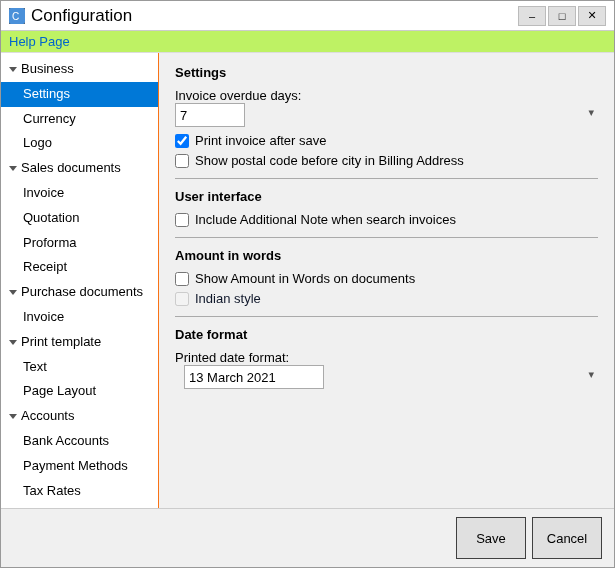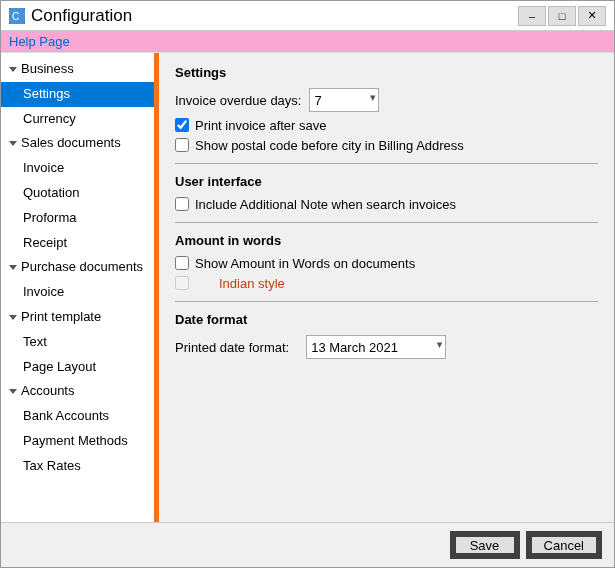--- a/index.html
+++ b/index.html
@@ -53,38 +53,38 @@
       border: 1px solid #bbb;
       background: #e0e0e0;
       cursor: pointer;
       display: flex;
       align-items: center;
       justify-content: center;
       font-size: 11px;
     }
     .menu-bar {
       padding: 3px 8px;
-      background: #f9a8d4;
+      background: #bef264;
       border-bottom: 1px solid #ddd;
       flex-shrink: 0;
     }
     .menu-bar a {
       color: #0066cc;
       text-decoration: none;
       font-size: 13px;
     }
     .content {
       display: flex;
       flex: 1;
       overflow: hidden;
     }
     .sidebar {
       width: 158px;
       background: #fff;
-      border-right: 5px solid #f97316;
+      border-right: 1px solid #f97316;
       overflow-y: auto;
       padding: 4px 0;
       flex-shrink: 0;
     }
     .sidebar-item {
       padding: 2px 8px 2px 8px;
       cursor: pointer;
       white-space: nowrap;
       color: #000;
       font-size: 13px;
@@ -113,22 +113,22 @@
       margin-bottom: 8px;
       color: #000;
     }
     .section-divider {
       border: none;
       border-top: 1px solid #aaa;
       margin: 10px 0;
     }
     .form-row {
       display: flex;
-      align-items: center;
       margin-bottom: 6px;
+      flex-direction: column;
     }
     .form-label {
       font-size: 13px;
       margin-right: 8px;
       color: #000;
     }
     .form-select {
       border: 1px solid #aaa;
       background: #fff;
       padding: 2px 18px 2px 4px;
@@ -148,50 +148,50 @@
       content: '▾';
       position: absolute;
       right: 4px;
       top: 3px;
       font-size: 11px;
       pointer-events: none;
       color: #555;
     }
     .checkbox-row {
       display: flex;
+      align-items: center;
       margin-bottom: 5px;
     }
     .checkbox-row input[type="checkbox"] {
       margin-right: 6px;
       width: 14px;
       height: 14px;
       cursor: pointer;
     }
     .checkbox-row label {
       font-size: 13px;
       color: #000;
       cursor: pointer;
     }
     .checkbox-row label.disabled {
-      color: #c2410c;
-      margin-left: 24px;
+      color: #0f172a;
     }
     .footer {
       display: flex;
       justify-content: flex-end;
       padding: 8px 12px;
       border-top: 1px solid #ccc;
       background: #f0f0f0;
       gap: 6px;
       flex-shrink: 0;
     }
     .footer-btn {
       min-width: 70px;
-      height: 28px;
-      border: 6px solid #404040;
+      height: 42px;
+      border: 1px solid #404040;
       background: #e0e0e0;
       font-size: 13px;
       cursor: pointer;
       padding: 0 12px;
     }
     .triangle {
       display: inline-block;
       width: 0;
       height: 0;
       border-style: solid;
@@ -229,20 +229,21 @@
 
   <div class="content">
 
     <div class="sidebar">
 
       <div class="sidebar-item category">
         <span class="triangle tri-down"></span>Business
       </div>
       <div class="sidebar-item sub selected">Settings</div>
       <div class="sidebar-item sub">Currency</div>
+      <div class="sidebar-item sub">Logo</div>
 
       <div class="sidebar-item category">
         <span class="triangle tri-down"></span>Sales documents
       </div>
       <div class="sidebar-item sub">Invoice</div>
       <div class="sidebar-item sub">Quotation</div>
       <div class="sidebar-item sub">Proforma</div>
       <div class="sidebar-item sub">Receipt</div>
 
       <div class="sidebar-item category">

